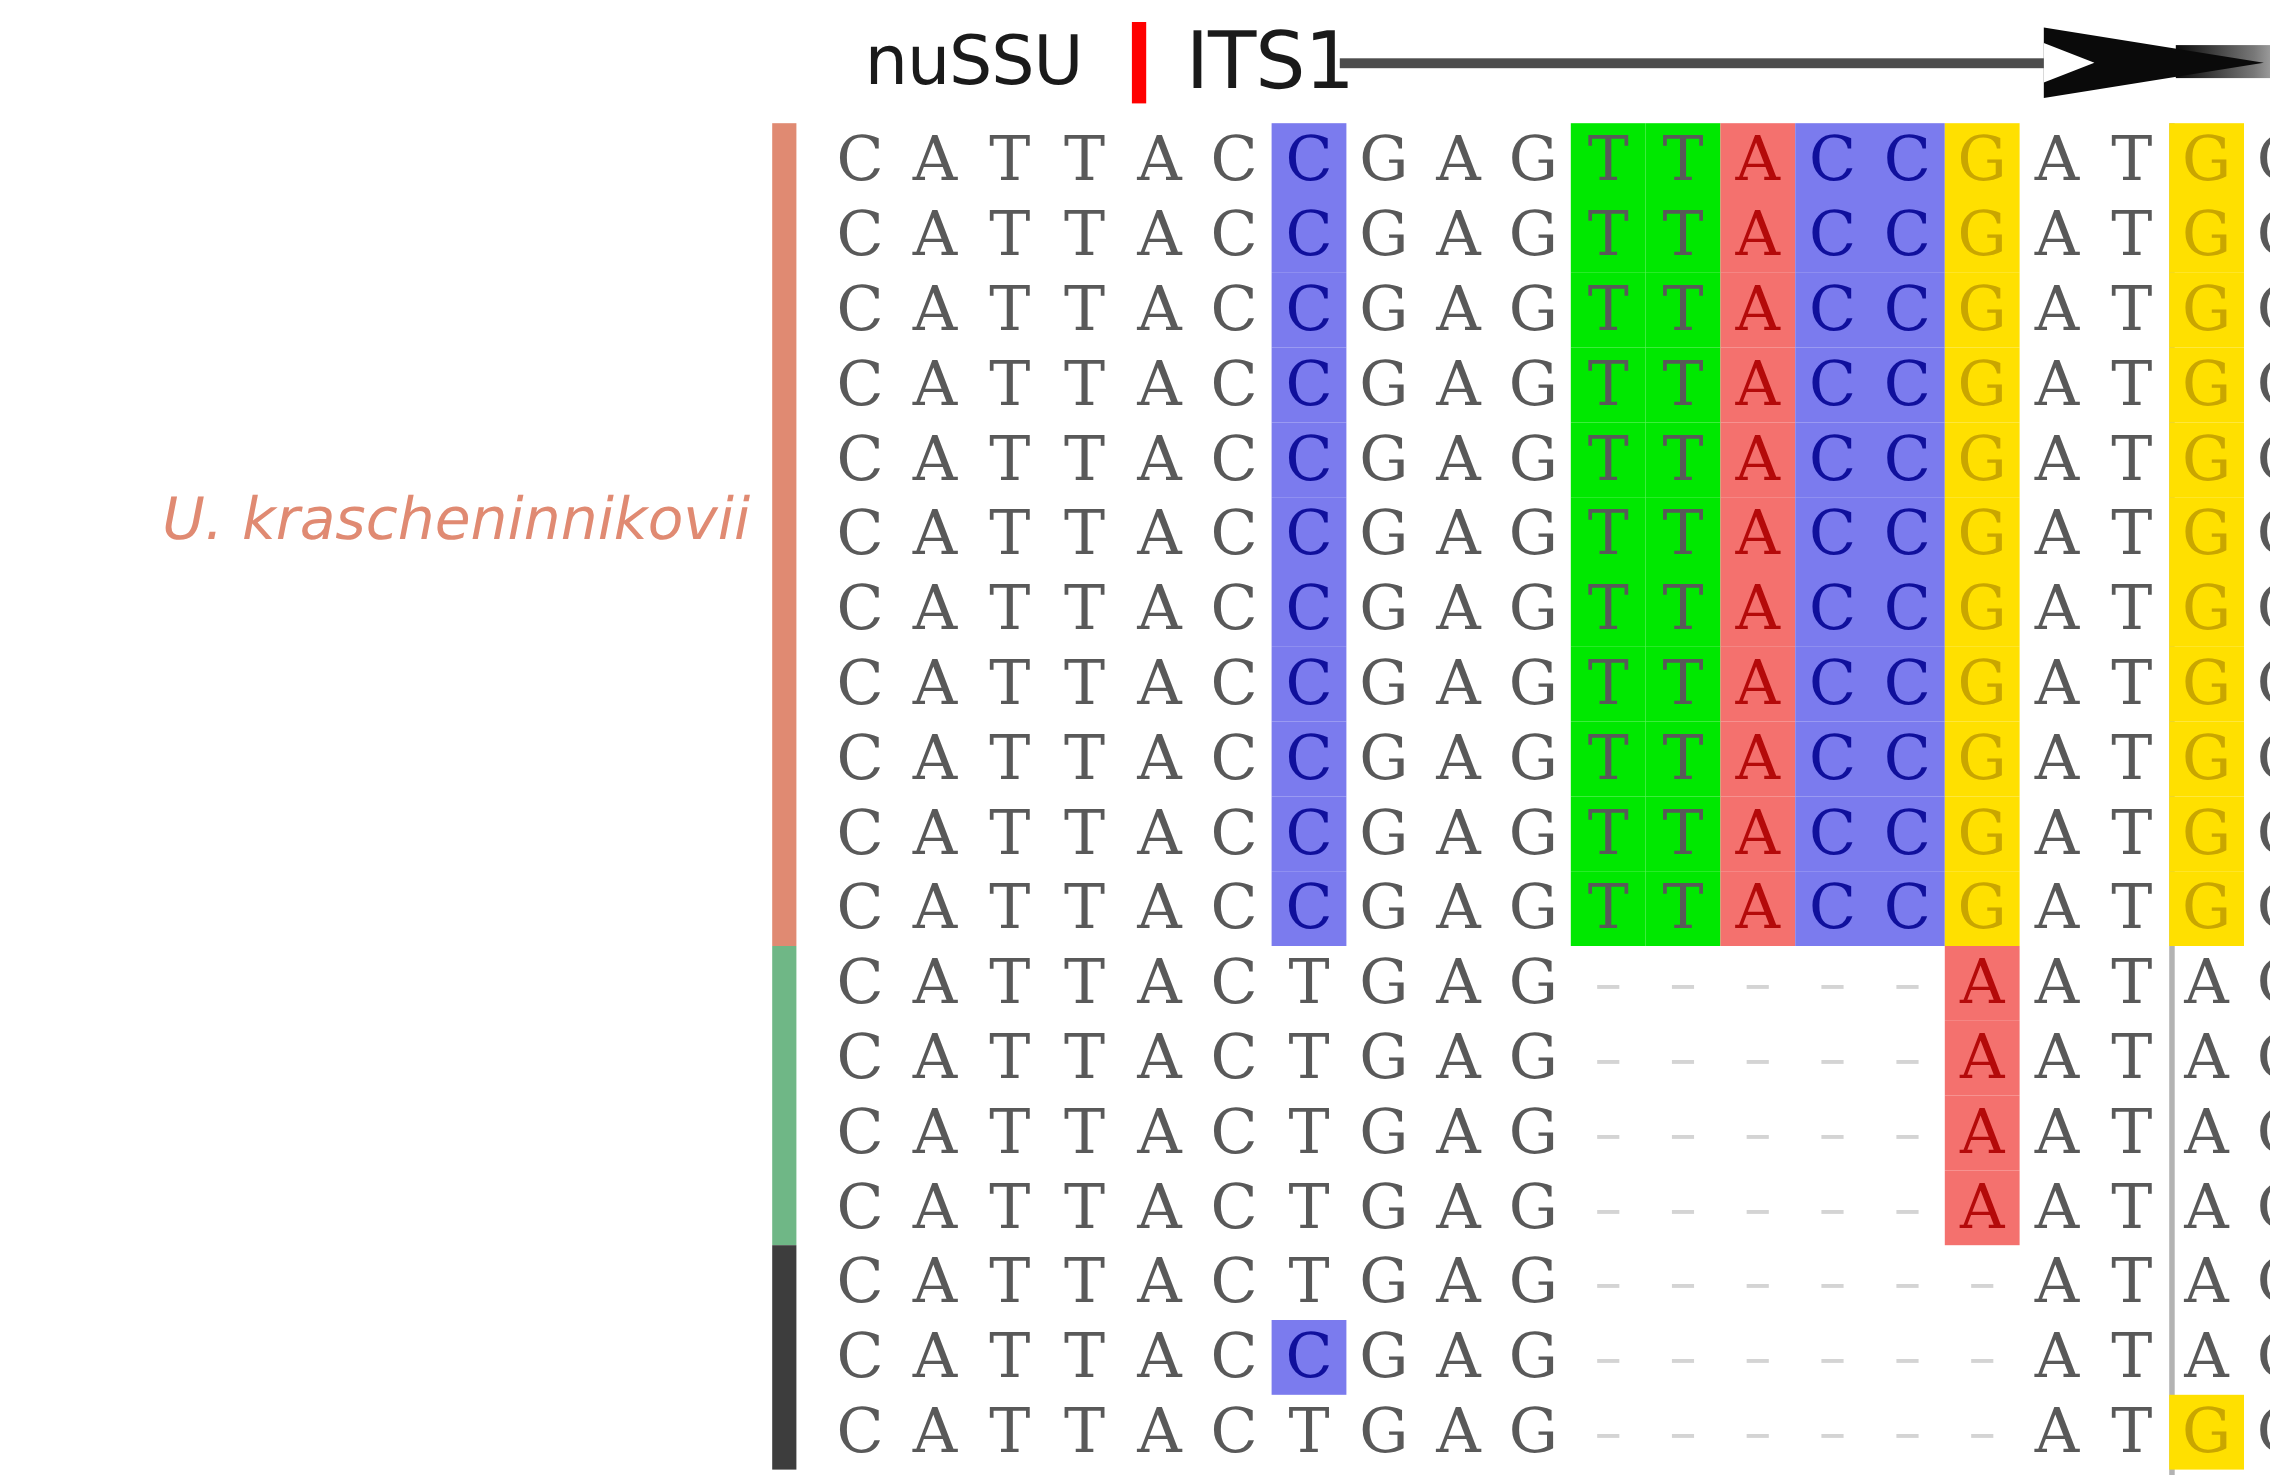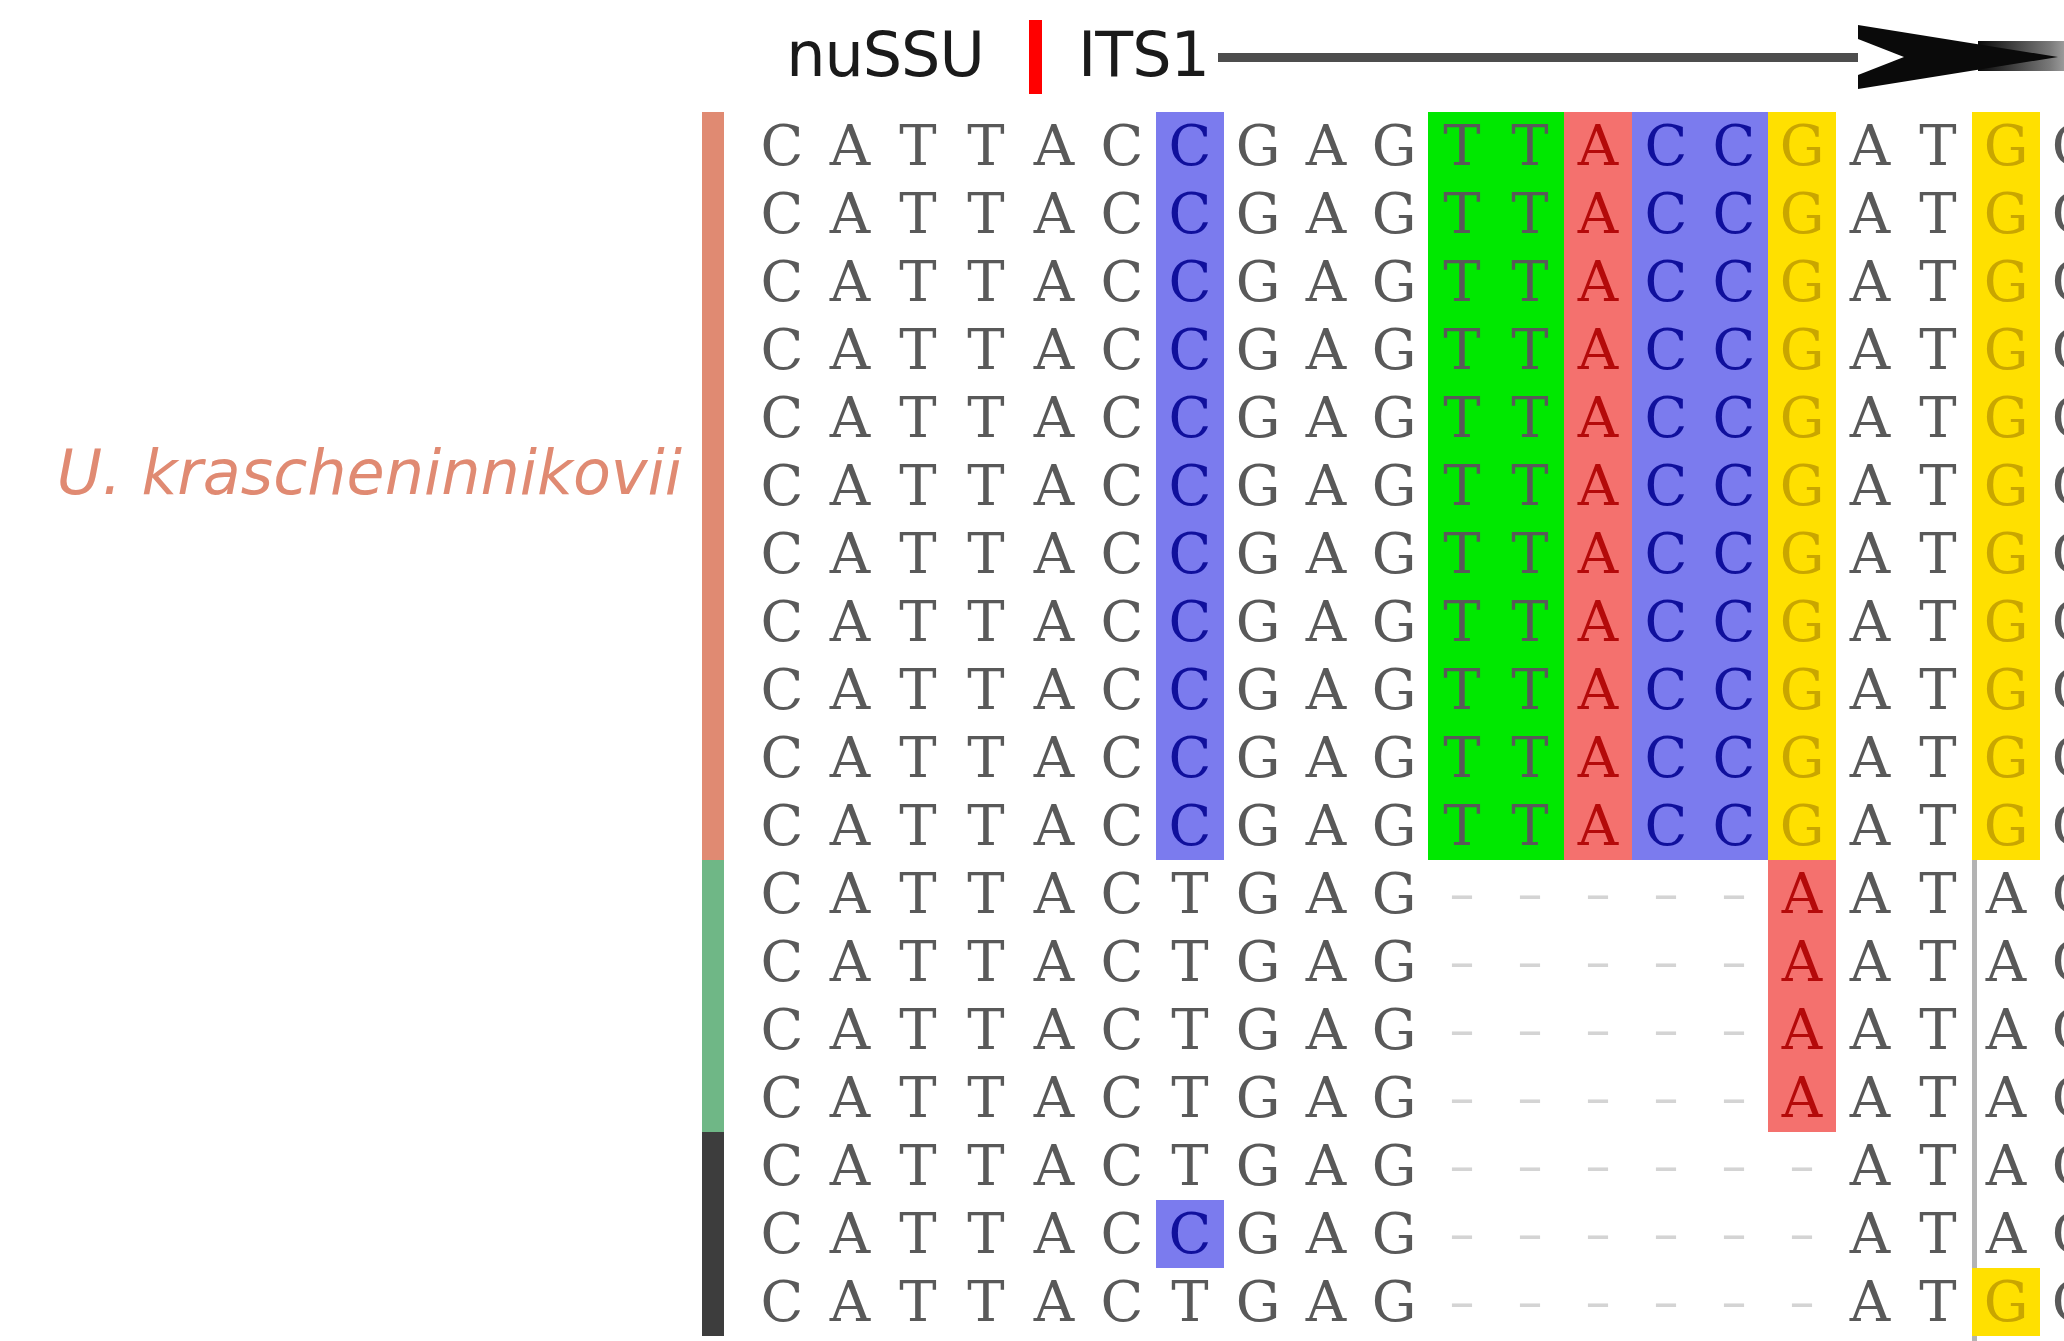--- a/index.html
+++ b/index.html
@@ -43,21 +43,21 @@
     top: 20px;
     width: 13px;
     height: 74px;
     background: #ff0000;
   }
   #its1-label {
     position: absolute;
     left: 1078px;
     top: 24px;
     font-family: "DejaVu Sans", sans-serif;
-    font-size: 62px;
+    font-size: 72px;
     line-height: 62px;
     color: #1a1a1a;
     letter-spacing: -1px;
     white-space: nowrap;
   }
   #its1-arrow {
     position: absolute;
     left: 1218px;
     top: 51px;
     width: 790px;
@@ -107,21 +107,21 @@
     top: 112px;
     width: 700px;
     height: 1229px;
   }
   .group-label {
     position: absolute;
     right: 18px;
     text-align: right;
     font-family: "DejaVu Sans", sans-serif;
     font-style: italic;
-    font-size: 62px;
+    font-size: 53px;
     line-height: 62px;
     white-space: nowrap;
   }
   #label-krasch { top: 330px; color: #e08a72; }
   #label-antarctica { top: 816px; color: #6fb786; }
   #label-other {
     top: 1015px;
     color: #3d3d3d;
     line-height: 66px;
     text-align: right;

